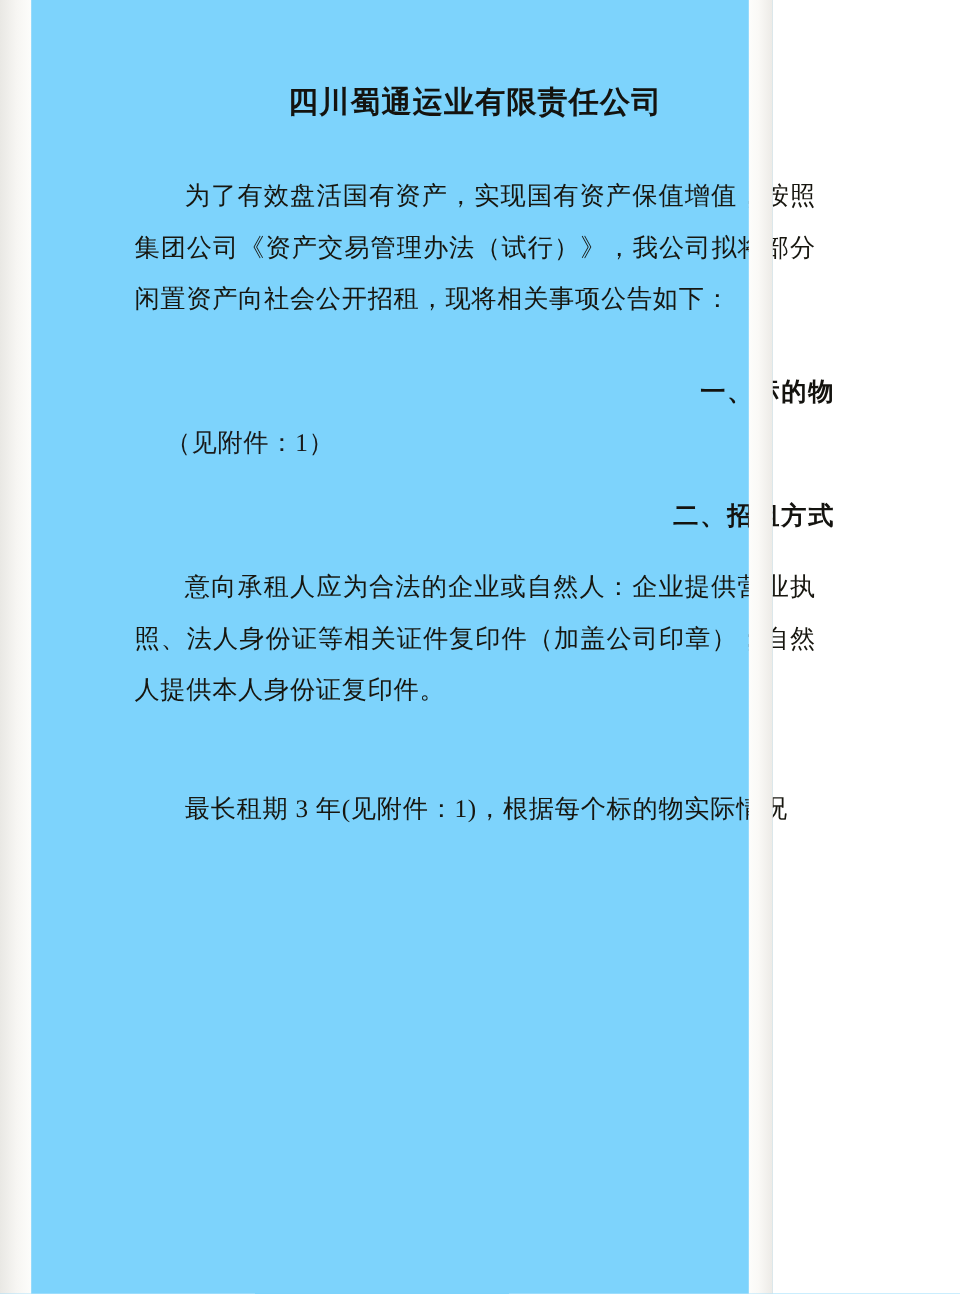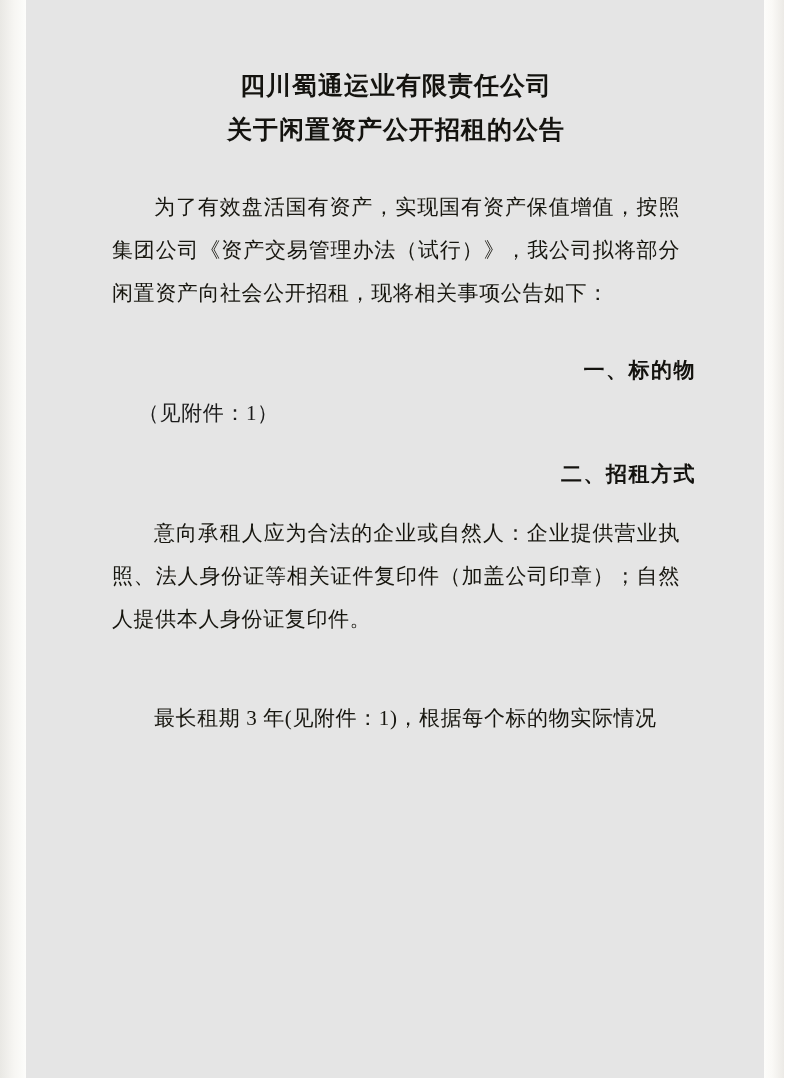--- a/index.html
+++ b/index.html
@@ -9,23 +9,23 @@
   body {
     width: 800px;
     height: 1078px;
     background: #ffffff;
     font-family: "Liberation Serif", "DejaVu Serif", serif;
     color: #1a1a1a;
     overflow: hidden;
   }
   .page {
     position: relative;
-    width: 784px;
+    width: 644px;
     height: 1078px;
-    background: #e5e5e5;
+    background: #7dd3fc;
     box-sizing: border-box;
   }
   
   .page::before {
     content: "";
     position: absolute;
     left: 0; top: 0; bottom: 0;
     width: 26px;
     background: linear-gradient(to right, #e9e8e4 0%, #f7f6f3 55%, #fdfdfb 100%);
     pointer-events: none;
@@ -90,21 +90,20 @@
   .spacer-xs { height: 4px; }
 </style>
 </head>
 <body>
 
 <div class="page">
   <div class="content">
 
     <h1 class="doc-title">
       <span>四川蜀通运业有限责任公司</span>
-      <span class="line2">关于闲置资产公开招租的公告</span>
     </h1>
 
     <div class="body-block">
 
       <p class="para">为了有效盘活国有资产，实现国有资产保值增值，按照集团公司《资产交易管理办法（试行）》，我公司拟将部分闲置资产向社会公开招租，现将相关事项公告如下：</p>
 
       <div class="spacer-xs"></div>
       <p class="section-heading">一、标的物</p>
       <p class="sub-note">（见附件：1）</p>
 

